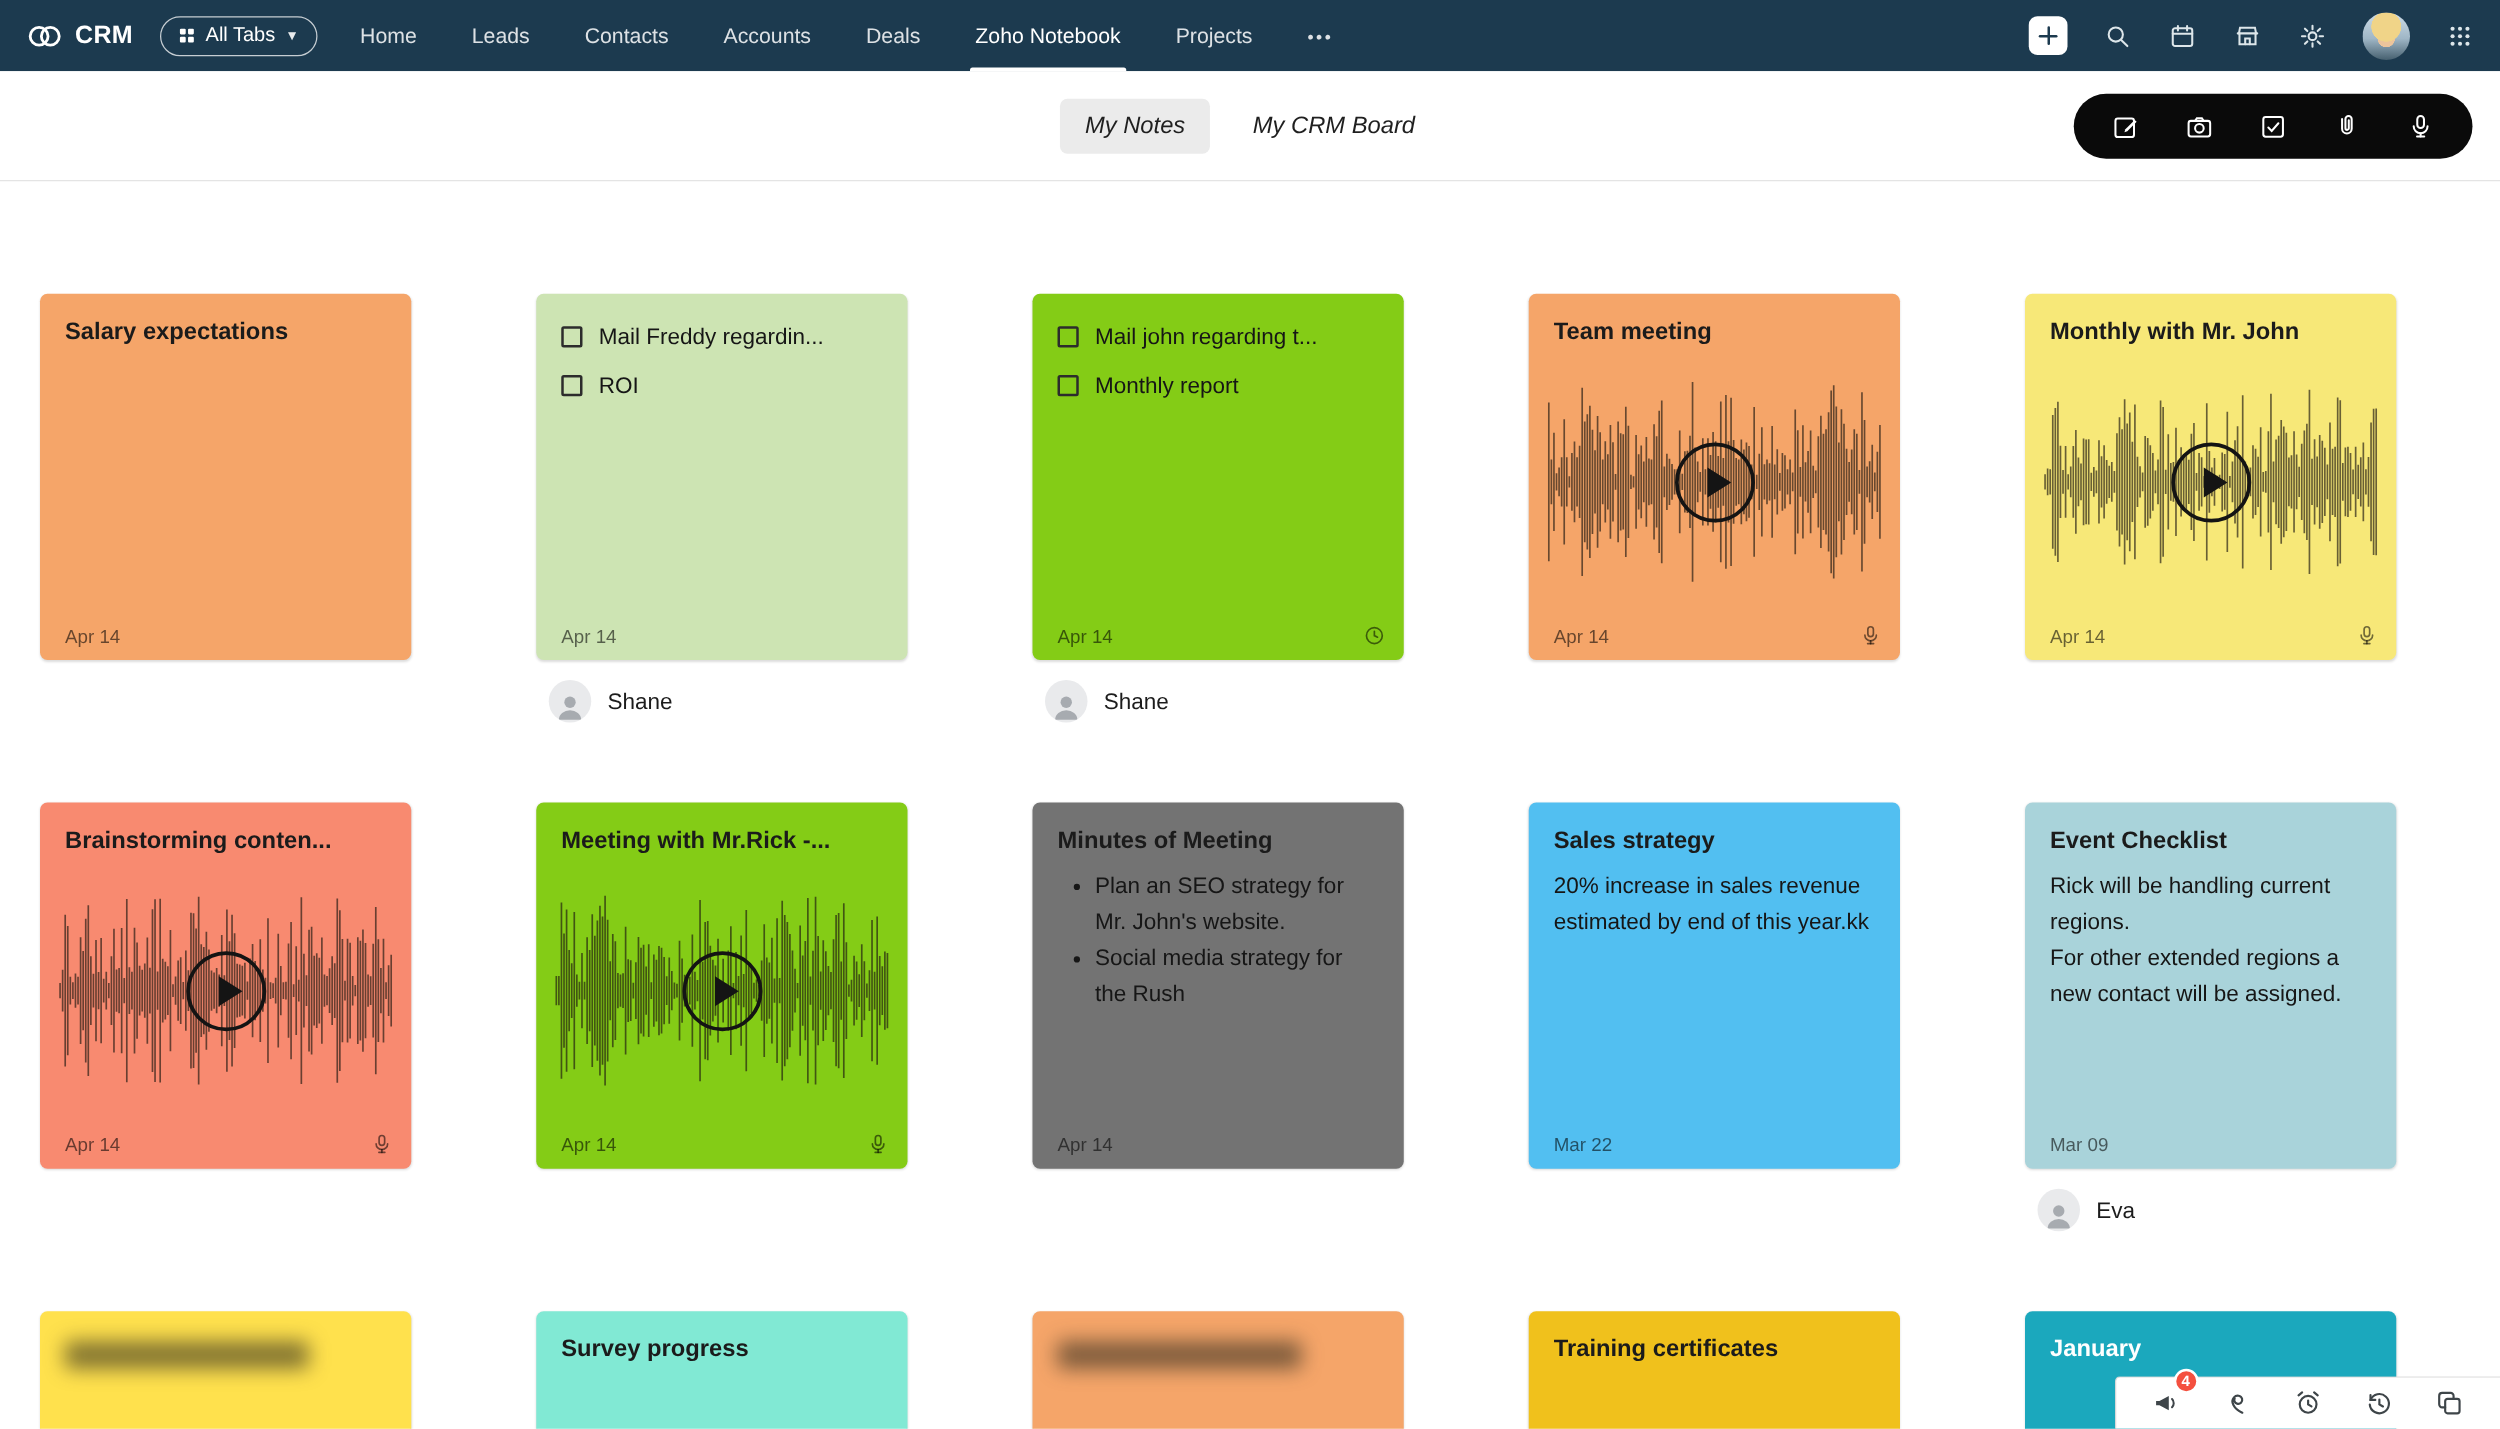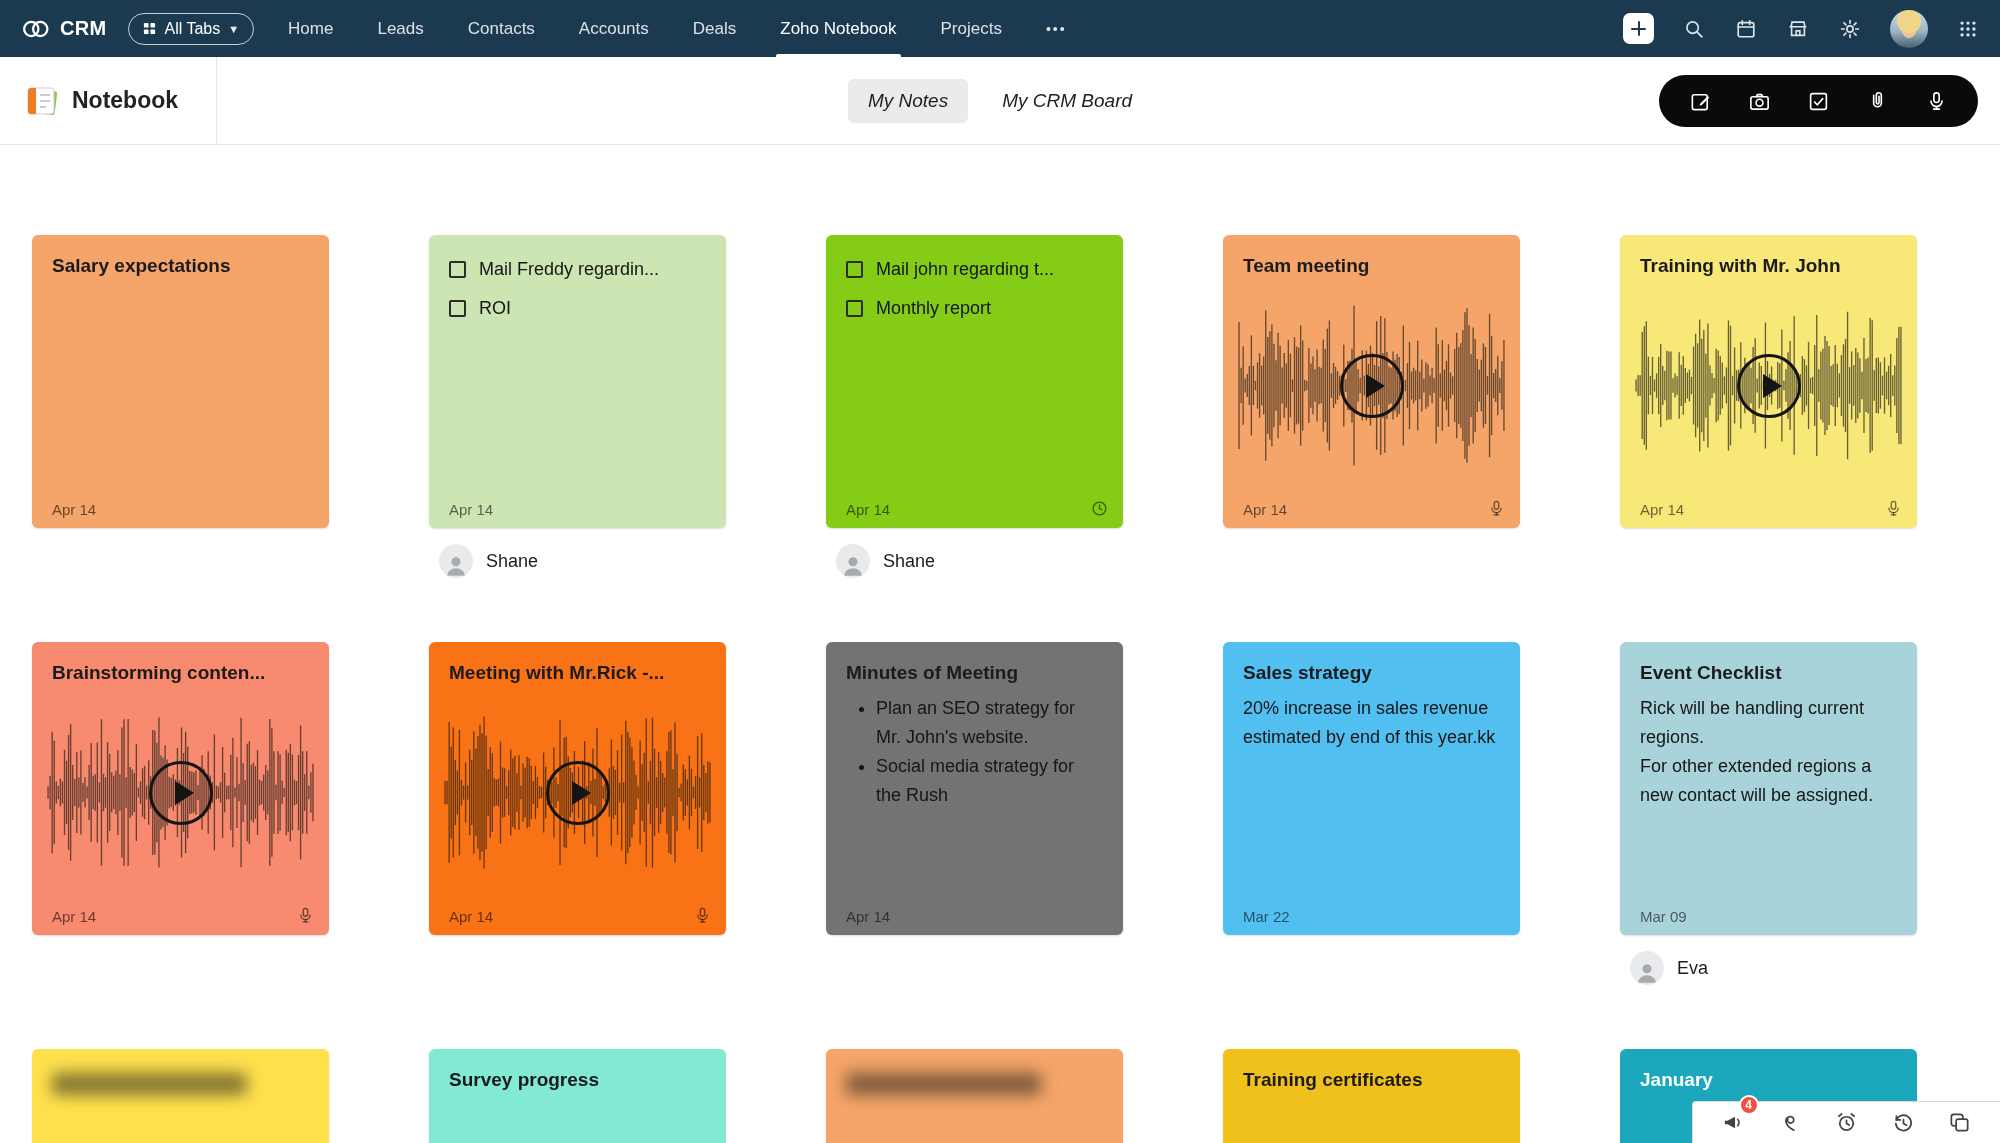--- a/index.html
+++ b/index.html
@@ -232,31 +232,20 @@
           <circle cx="18.5" cy="12" r="1.8"></circle>
         <circle cx="5.5" cy="18.5" r="1.8"></circle>
           <circle cx="12" cy="18.5" r="1.8"></circle>
           <circle cx="18.5" cy="18.5" r="1.8"></circle>
       </svg>
     </button>
   </div>
 </nav>
 
 <header class="subheader" data-name="notebook-header">
-  <div class="app-head" data-name="app-head">
-    <svg width="36" height="36" viewBox="0 0 36 36" data-name="notebook-app-icon">
-      <rect x="8" y="7" width="24" height="24" rx="3" fill="#8ac44b" transform="rotate(7 20 19)"></rect>
-      <rect x="4" y="5" width="26" height="26" rx="3" fill="#fff" stroke="#cfcfcf"></rect>
-      <path d="M4 8a3 3 0 0 1 3-3h5v26H7a3 3 0 0 1-3-3z" fill="#ef7c24"></path>
-      <line x1="16" y1="12" x2="26" y2="12" stroke="#c9ccd1" stroke-width="2"></line>
-      <line x1="16" y1="18" x2="26" y2="18" stroke="#c9ccd1" stroke-width="2"></line>
-      <line x1="16" y1="24" x2="22" y2="24" stroke="#c9ccd1" stroke-width="2"></line>
-    </svg>
-    <h1 class="page-title" data-name="page-title">Notebook</h1>
-  </div>
   <div class="center-tabs" data-name="view-tabs">
     <button class="tab active" data-name="tab-my-notes">My Notes</button>
     <button class="tab" data-name="tab-my-crm-board">My CRM Board</button>
   </div>
   <div class="note-actions" data-name="new-note-toolbar">
     <button class="pill-btn" data-name="new-text-note-button">
       <svg viewBox="0 0 24 24" fill="none" stroke="currentColor" stroke-width="1.7" stroke-linecap="round" data-name="compose-icon">
         <rect x="3.5" y="5" width="15.5" height="15.5" rx="2"></rect>
         <path d="M11.8 14 19.6 6.2l1.6 1.6-7.8 7.8-2.4.8z" fill="currentColor" stroke="none"></path>
       </svg>
@@ -503,21 +492,21 @@
               <path d="M6.2 11.5a5.8 5.8 0 0 0 11.6 0"></path>
               <path d="M12 17.3V20"></path>
               <path d="M9 20h6"></path>
             </svg>
           </span>
         </div>
       </div>
     </div>
     <div class="cell" data-name="board-cell">
       <div class="card" data-name="note-card-meeting-with-mr-joh" style="background: rgb(247, 232, 120);">
-        <div class="card-title" data-name="note-title">Training with Mr. John</div>
+        <div class="card-title" data-name="note-title">Monthly with Mr. John</div>
         <div class="audio-zone" data-name="audio-waveform">
           <svg class="wave" viewBox="0 0 262 120" preserveAspectRatio="none">
             <g stroke="rgba(30,24,16,0.66)" stroke-width="1.3">
               <line x1="2" y1="55.9" x2="2" y2="64.1"></line>
               <line x1="4" y1="52.8" x2="4" y2="67.2"></line>
               <line x1="6" y1="53.1" x2="6" y2="66.9"></line>
               <line x1="8" y1="23.7" x2="8" y2="96.3"></line>
               <line x1="10" y1="19.9" x2="10" y2="100.1"></line>
               <line x1="12" y1="16.5" x2="12" y2="103.5"></line>
               <line x1="14" y1="40.4" x2="14" y2="79.6"></line>
@@ -812,21 +801,21 @@
               <rect x="9.2" y="3" width="5.6" height="10" rx="2.8"></rect>
               <path d="M6.2 11.5a5.8 5.8 0 0 0 11.6 0"></path>
               <path d="M12 17.3V20"></path>
               <path d="M9 20h6"></path>
             </svg>
           </span>
         </div>
       </div>
     </div>
     <div class="cell" data-name="board-cell">
-      <div class="card" data-name="note-card-meeting-with-mr-rick" style="background: #f97316;">
+      <div class="card" data-name="note-card-meeting-with-mr-rick" style="background: #84cc16;">
         <div class="card-title" data-name="note-title">Meeting with Mr.Rick -...</div>
         <div class="audio-zone" data-name="audio-waveform">
           <svg class="wave" viewBox="0 0 262 120" preserveAspectRatio="none">
             <g stroke="rgba(30,24,16,0.66)" stroke-width="1.3">
               <line x1="2" y1="52.1" x2="2" y2="67.9"></line>
               <line x1="4" y1="52.1" x2="4" y2="67.9"></line>
               <line x1="6" y1="12.2" x2="6" y2="107.8"></line>
               <line x1="8" y1="29.0" x2="8" y2="91.0"></line>
               <line x1="10" y1="16.0" x2="10" y2="104.0"></line>
               <line x1="12" y1="37.9" x2="12" y2="82.1"></line>

